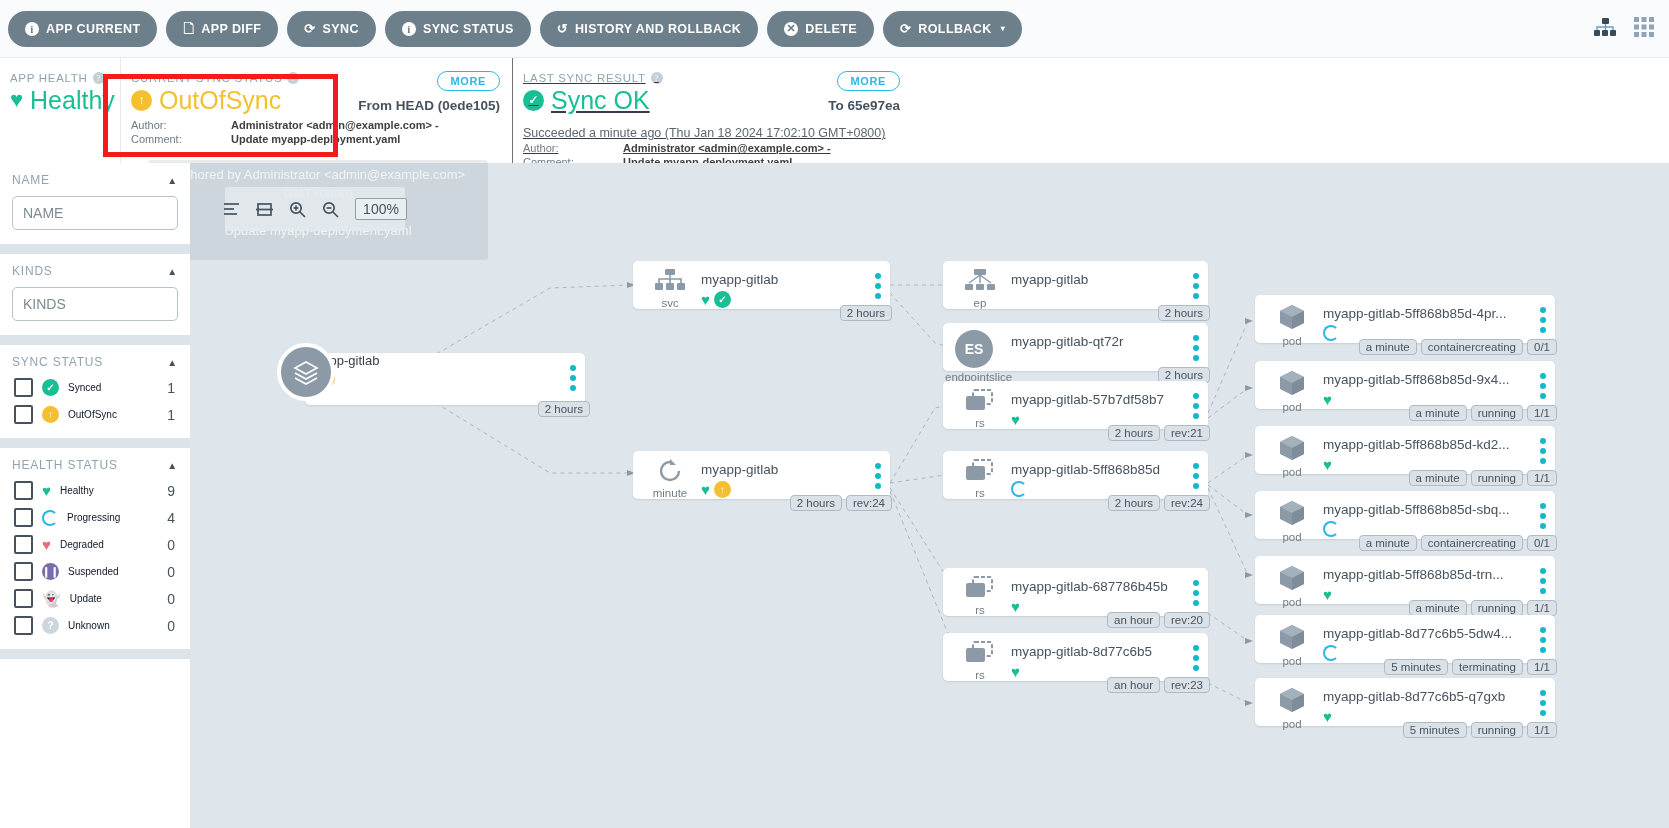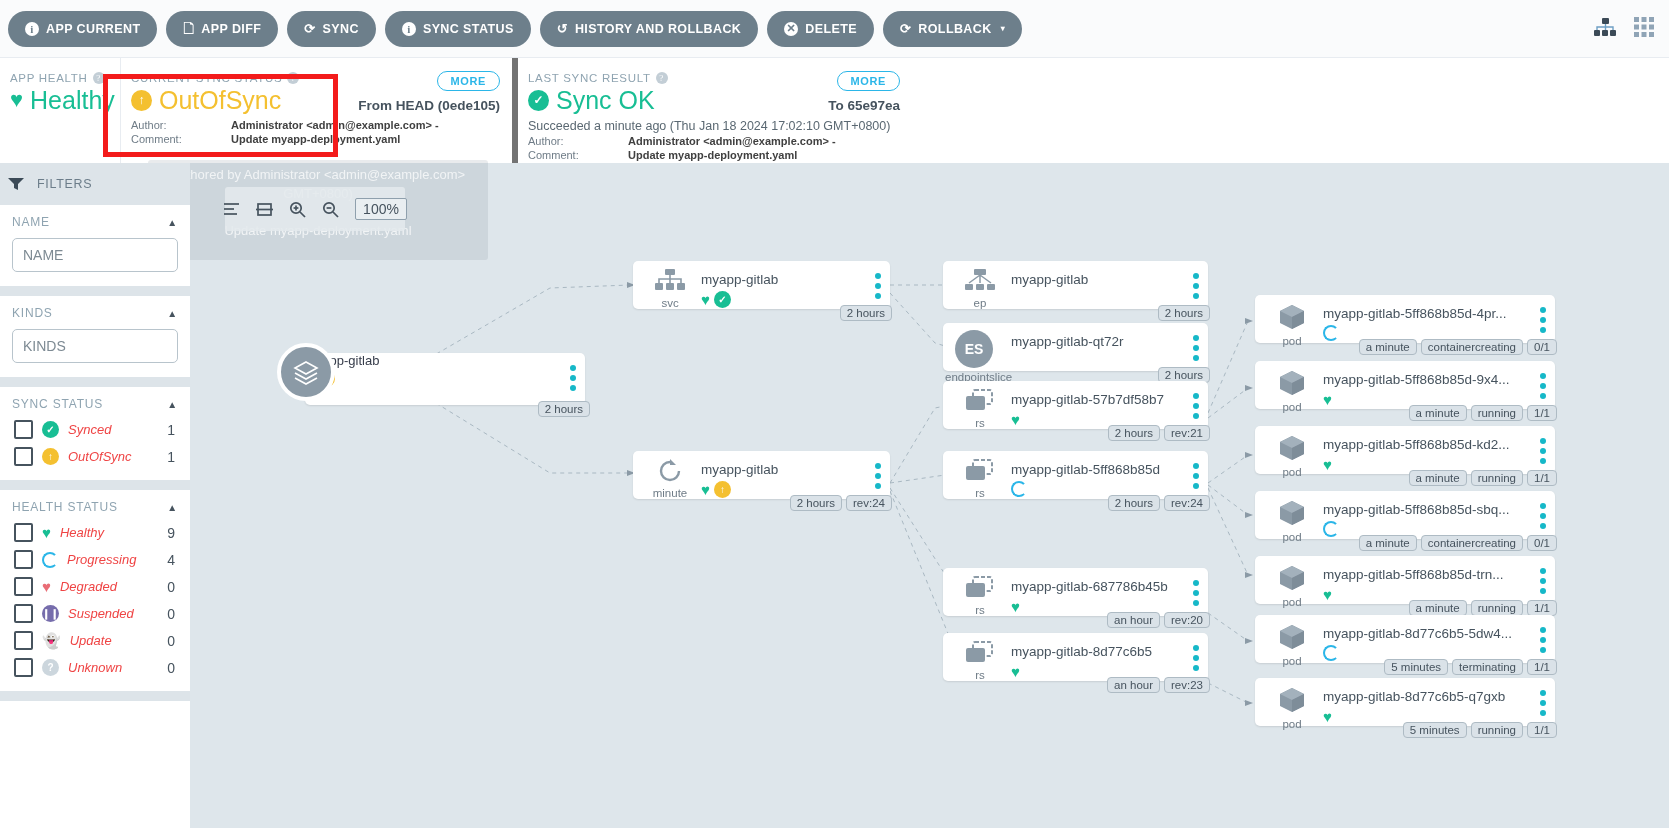--- a/index.html
+++ b/index.html
@@ -36,21 +36,21 @@
   .toolbar-right { margin-left:auto; display:flex; align-items:center; gap:16px; padding-right:14px; }
 
   
   .statusbar {
     position:absolute; top:58px; left:0; width:1669px; height:105px;
     background:#fff; display:flex;
   }
   .status-col { position:relative; height:105px; padding:14px 14px 0 10px; }
   .status-col.c1 { width:120px; }
   .status-col.c2 { width:392px; border-left:1px solid #e8ecf1; }
-  .status-col.c3 { width:400px; border-left:6px solid #737373; }
+  .status-col.c3 { width:400px; border-left:1px solid #737373;text-decoration:underline; }
   .status-col.rest { flex:1; }
   .status-label {
     font-size:11.5px; color:#8fa4b1; letter-spacing:.7px; text-transform:uppercase;
     display:flex; align-items:center; gap:5px;
   }
   .qmark {
     width:12px;height:12px;border-radius:50%;background:#c3ced6;color:#fff;
     font-size:9px;display:inline-flex;align-items:center;justify-content:center;
     font-family:"Liberation Serif",serif;
   }
@@ -72,21 +72,21 @@
     padding:3px 13px; cursor:pointer; font-family:"Liberation Sans",sans-serif;
   }
   .rev-right {
     position:absolute; right:12px; top:40px;
     font-size:13.5px; font-weight:bold; color:#46535e;
   }
   .kv { margin-top:6px; font-size:11px; color:#6f7c87; line-height:1.25; }
   .kv .row { display:flex; }
   .kv .k { width:100px; flex:0 0 auto; }
   .kv .v { flex:1; text-align:left; font-weight:bold; color:#404040; }
-  .succeeded { font-size:12.5px; color:#5a6872; margin-top:6px; }
+  .succeeded { font-size:12.5px; color:#5a6872; margin-top:13px; }
 
   
   .redbox {
     position:absolute; left:103px; top:74px; width:235px; height:83px;
     border:5px solid #f31b1b; z-index:40; pointer-events:none;
   }
 
   
   .sidebar {
     position:absolute; top:163px; left:0; width:190px; height:665px;
@@ -106,21 +106,21 @@
   }
   .chev { color:#46535e; font-size:10px; }
   .finput {
     width:100%; height:34px; border:1px solid #b8c4cc; border-radius:5px;
     padding:0 10px; font-size:14px; color:#7d8a93;
     font-family:"Liberation Sans",sans-serif; outline:none; background:#fff;
   }
   .finput::placeholder { color:#7d8a93; }
   .frow { display:flex; align-items:center; gap:9px; margin:8px 0 0 2px; }
   .cbx { width:19px;height:19px;border:2px solid #46535e;border-radius:2px;background:#fff;cursor:pointer;flex:0 0 auto;}
-  .frow .lbl { font-size:13px; color:#ef4444; flex:1;font-style:italic; }
+  .frow .lbl { font-size:10px; color:#0f172a; flex:1; }
   .frow .cnt { font-size:14px; color:#46535e; margin-right:3px; }
   .mini { width:17px;height:17px;border-radius:50%;display:inline-flex;align-items:center;
           justify-content:center;color:#fff;font-size:10px;font-weight:bold;flex:0 0 auto;}
   .mini.g{background:#18be94;} .mini.o{background:#f4c030;}
   .mini.p{background:#766dac;}
   .ring { width:16px;height:16px;border:2.5px solid #2bb6e8;border-radius:50%;
           border-right-color:transparent; flex:0 0 auto;}
   .heart-s { color:#18be94; font-size:15px; line-height:1; }
   .heart-r { color:#e96d76; font-size:15px; line-height:1; }
   .ghost { font-size:15px; line-height:1; }
@@ -308,28 +308,20 @@
           </div>
       </div>
     </div>
 
     <div class="status-col rest"></div>
   </div>
 
   <div class="redbox"></div>
 
   <div class="sidebar">
-    <div class="filters-head">
-      <span class="funnel">
-        <svg width="16" height="13" viewBox="0 0 16 13">
-            <path d="M0 0 H16 L10 6 V12 L6 10 V6 Z" fill="#3b4a57"></path>
-          </svg>
-      </span>
-      <span>FILTERS</span>
-    </div>
 
     <div class="fgroup">
       <div class="fgroup-head">
         <span>NAME</span>
         <span class="chev">▲</span>
       </div>
       <input class="finput" placeholder="NAME" style="">
     </div>
 
     <div class="fgroup">

